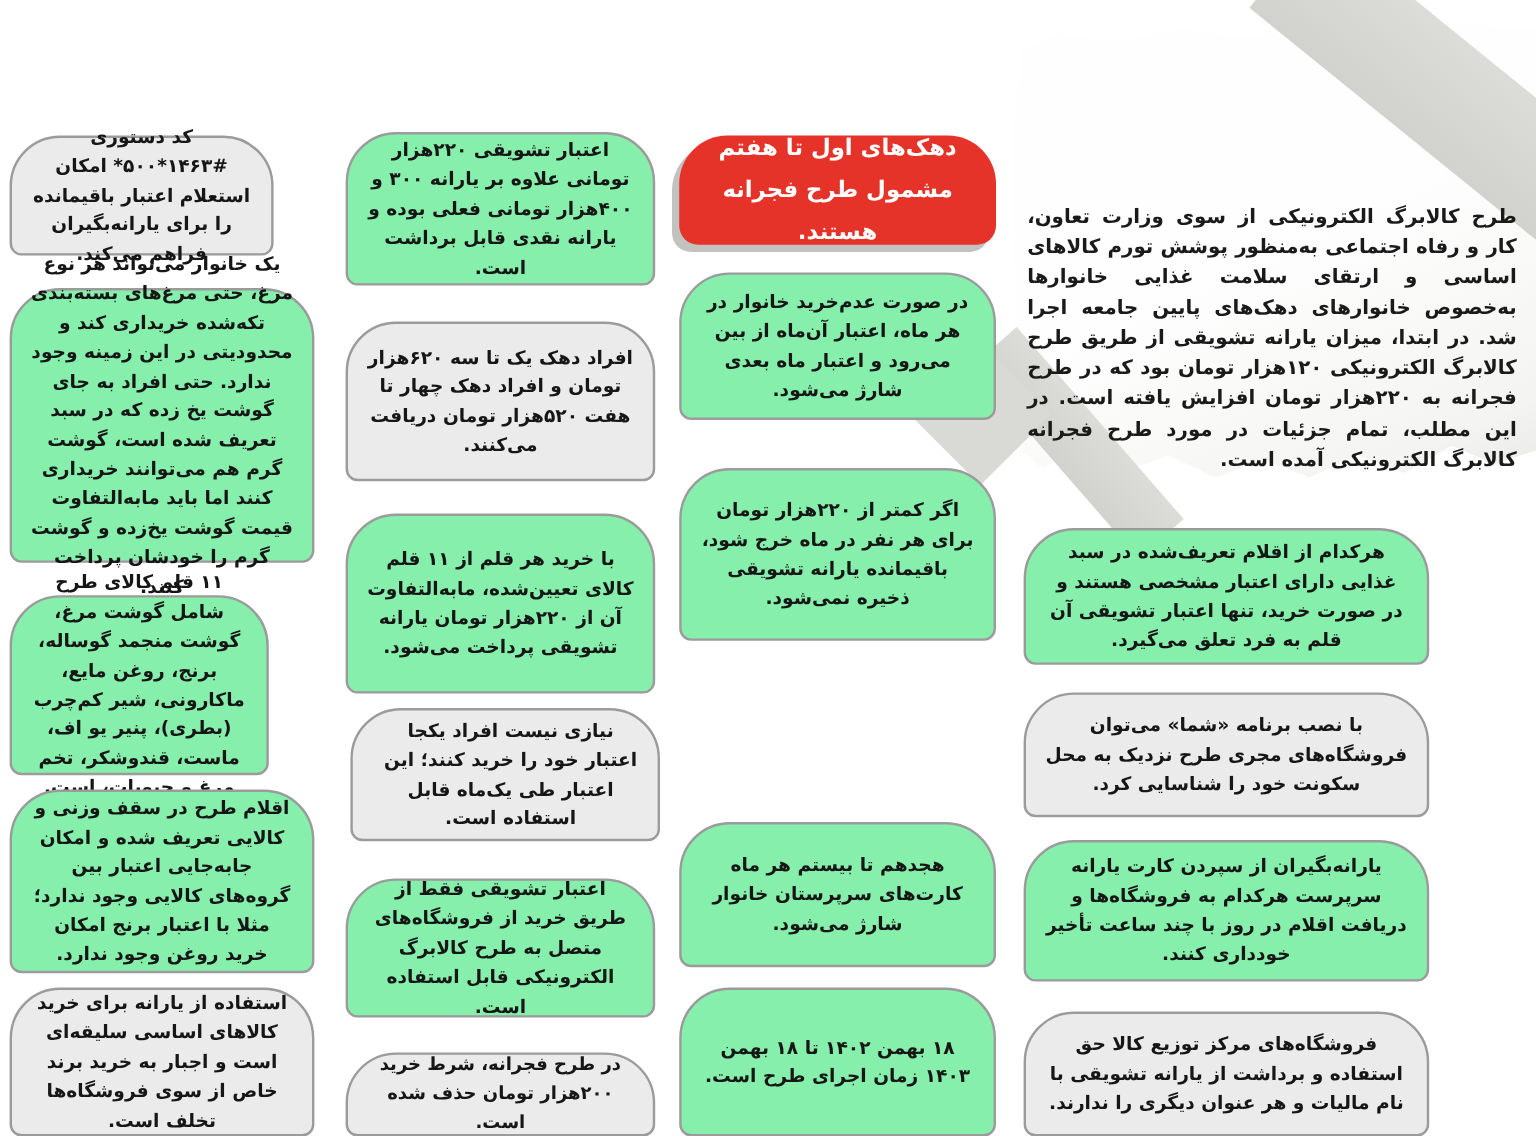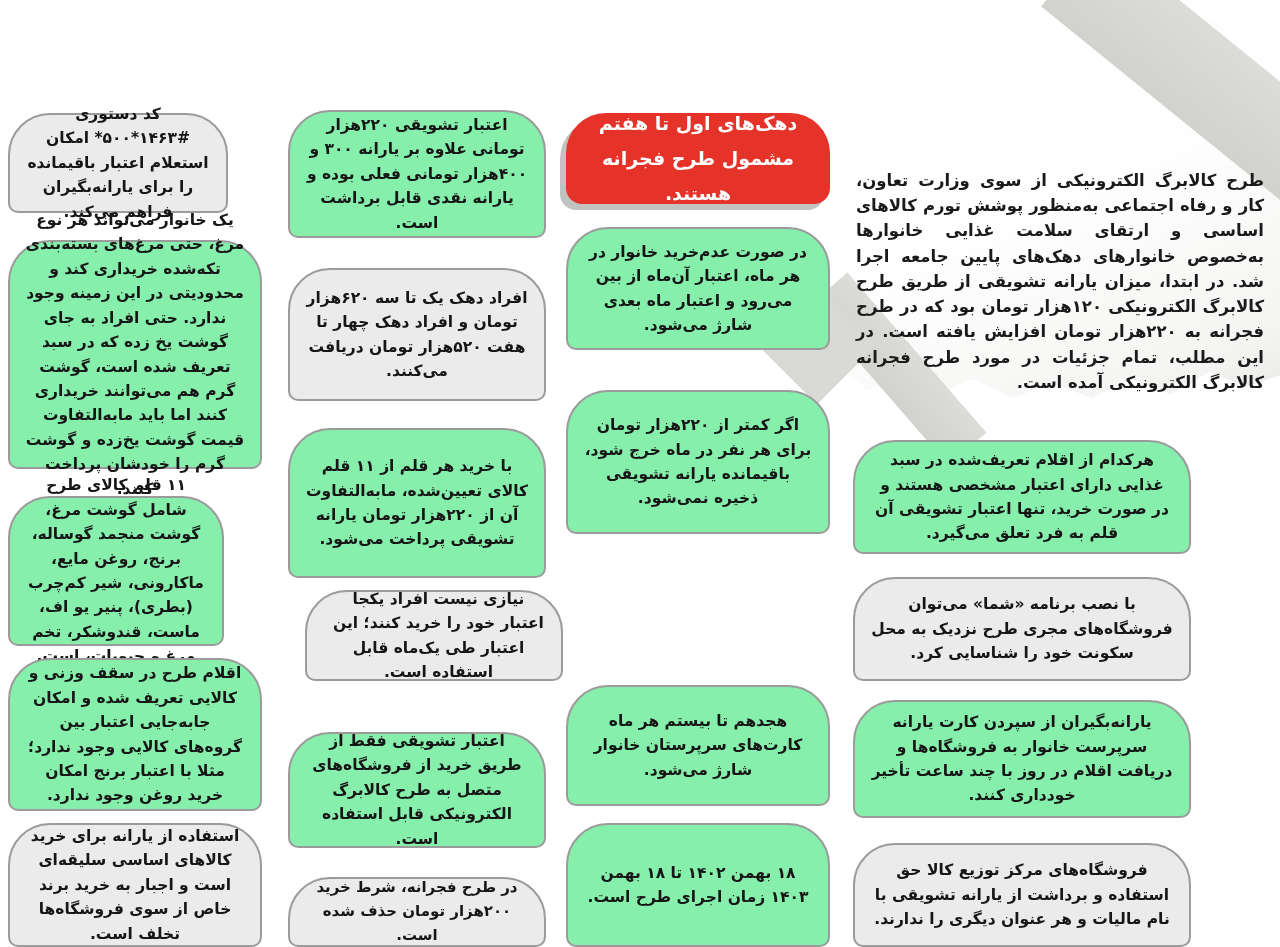--- a/index.html
+++ b/index.html
@@ -45,21 +45,21 @@
   
   .c1b1{left:8px;top:113px;width:220px;height:100px;}
   .c1b2{left:8px;top:240px;width:254px;height:229px;}
   .c1b3{left:8px;top:496px;width:216px;height:150px;}
   .c1b4{left:8px;top:658px;width:254px;height:153px;}
   .c1b5{left:8px;top:823px;width:254px;height:124px;}
   
   .c2b1{left:288px;top:110px;width:258px;height:128px;}
   .c2b2{left:288px;top:268px;width:258px;height:133px;}
   .c2b3{left:288px;top:428px;width:258px;height:150px;}
-  .c2b4{left:305px;top:590px;width:258px;height:91px;padding-left:24px;}
+  .c2b4{left:292px;top:590px;width:258px;height:111px;padding-left:24px;}
   .c2b5{left:288px;top:732px;width:258px;height:116px;}
   .c2b6{left:288px;top:877px;width:258px;height:70px;font-size:15px;}
   
   .c3red{left:566px;top:113px;width:264px;height:91px;}
   .c3b2{left:566px;top:227px;width:264px;height:123px;}
   .c3b3{left:566px;top:390px;width:264px;height:144px;}
   .c3b4{left:566px;top:553px;width:264px;height:114px;}
   .c3b5{left:566px;top:685px;width:264px;height:121px;}
   .c3b6{left:566px;top:823px;width:264px;height:124px;}
   
@@ -95,16 +95,16 @@
   <div class="b grey c2b6">در طرح فجرانه، شرط خرید ۲۰۰هزار تومان حذف شده است.</div>
 
   <div class="b grey c1b1">کد دستوری #۱۴۶۳*۵۰۰* امکان استعلام اعتبار باقیمانده را برای یارانه‌بگیران فراهم می‌کند.</div>
   <div class="b c1b2">یک خانوار می‌تواند هر نوع مرغ، حتی مرغ‌های بسته‌بندی تکه‌شده خریداری کند و محدودیتی در این زمینه وجود ندارد. حتی افراد به جای گوشت یخ زده که در سبد تعریف شده است، گوشت گرم هم می‌توانند خریداری کنند اما باید مابه‌التفاوت قیمت گوشت یخ‌زده و گوشت گرم را خودشان پرداخت کنند.</div>
   <div class="b c1b3">۱۱ قلم کالای طرح شامل گوشت مرغ، گوشت منجمد گوساله، برنج، روغن مایع، ماکارونی، شیر کم‌چرب (بطری)، پنیر یو اف، ماست، قندوشکر، تخم مرغ و حبوبات، است.</div>
   <div class="b c1b4">اقلام طرح در سقف وزنی و کالایی تعریف شده و امکان جابه‌جایی اعتبار بین گروه‌های کالایی وجود ندارد؛ مثلا با اعتبار برنج امکان خرید روغن وجود ندارد.</div>
   <div class="b grey c1b5">استفاده از یارانه برای خرید کالاهای اساسی سلیقه‌ای است و اجبار به خرید برند خاص از سوی فروشگاه‌ها تخلف است.</div>
 
   <div class="b c4b1">هرکدام از اقلام تعریف‌شده در سبد غذایی دارای اعتبار مشخصی هستند و در صورت خرید، تنها اعتبار تشویقی آن قلم به فرد تعلق می‌گیرد.</div>
   <div class="b grey c4b2">با نصب برنامه «شما» می‌توان فروشگاه‌های مجری طرح نزدیک به محل سکونت خود را شناسایی کرد.</div>
-  <div class="b c4b3">یارانه‌بگیران از سپردن کارت یارانه سرپرست خانوار به فروشگاه‌ها و دریافت اقلام در روز با چند ساعت تأخیر خودداری کنند.</div>
+  <div class="b c4b3">یارانه‌بگیران از سپردن کارت یارانه سرپرست هرکدام به فروشگاه‌ها و دریافت اقلام در روز با چند ساعت تأخیر خودداری کنند.</div>
   <div class="b grey c4b4">فروشگاه‌های مرکز توزیع کالا حق استفاده و برداشت از یارانه تشویقی با نام مالیات و هر عنوان دیگری را ندارند.</div>
 
 </div>
 
 </body></html>

